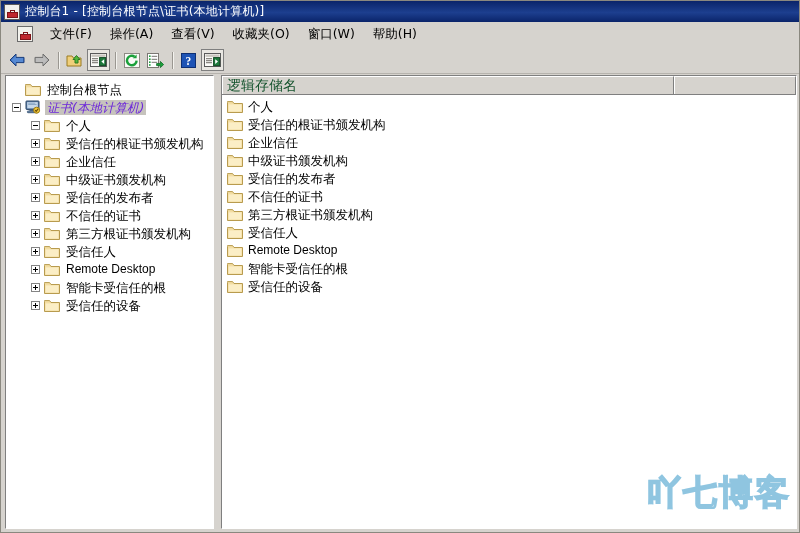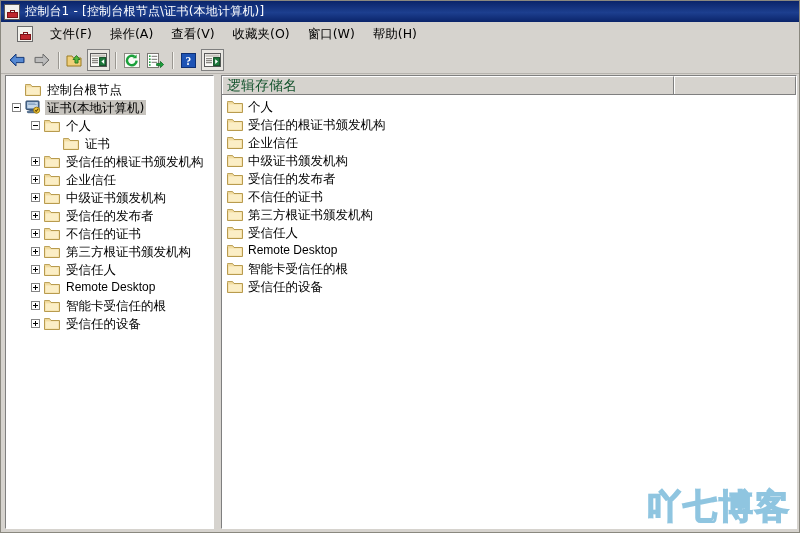--- a/index.html
+++ b/index.html
@@ -235,21 +235,22 @@
     position: relative;
   }
   .folder-ico svg { display: block; }
   .node-label {
     font-size: 12.5px;
     line-height: 15px;
     padding: 0 2px;
   }
   .tree-row.selected .node-label {
     background: #c6c3bd;
-    color: #000000;
+    color: #6d28d9;
+    font-style: italic;
   }
   .cert-ico { width: 16px; height: 14px; flex: 0 0 auto; margin-right: 4px; }
 
   
   #list-header {
     height: 18px;
     display: flex;
     flex: 0 0 auto;
     background: #d6d3ce;
     border-bottom: 1px solid #7f7f7f;
@@ -287,21 +288,21 @@
     font-size: 12.5px;
     line-height: 15px;
     padding-left: 1px;
   }
   .mono-label { font-family: Liberation Sans, sans-serif; font-size: 12px; }
 
   
   #watermark {
     position: absolute;
     right: 8px;
-    bottom: 2px;
+    bottom: 16px;
     font-size: 34px;
     font-weight: bold;
     color: #ffffff;
     -webkit-text-stroke: 1.5px #8fc5e0;
     text-shadow: 0 0 1px #9fd0e8;
     letter-spacing: 2px;
     pointer-events: none;
     user-select: none;
     font-family: "DejaVu Sans", "Liberation Sans", sans-serif;
   }
@@ -457,30 +458,20 @@
           <div class="tree-row" style="padding-left: 25px;">
             <span class="expander minus"></span>
             <span class="folder-ico">
               <svg width="16" height="13" viewBox="0 0 16 13">
                 <path d="M0.5 2.5 L0.5 12.5 L15.5 12.5 L15.5 3.5 L7 3.5 L5.6 1.6 L0.5 1.6 Z" fill="#f3dda2" stroke="#b89b4e" stroke-width="1" stroke-linejoin="round"></path>
                 <path d="M1.6 4.4 L14.4 4.4 L14.4 11.5 L1.6 11.5 Z" fill="#fbeec6"></path>
               </svg>
             </span>
             <span class="node-label">个人</span>
           </div>
-          <div class="tree-row" style="padding-left: 44px;">
-            <span class="expander hidden"></span>
-            <span class="folder-ico">
-              <svg width="16" height="13" viewBox="0 0 16 13">
-                <path d="M0.5 2.5 L0.5 12.5 L15.5 12.5 L15.5 3.5 L7 3.5 L5.6 1.6 L0.5 1.6 Z" fill="#f3dda2" stroke="#b89b4e" stroke-width="1" stroke-linejoin="round"></path>
-                <path d="M1.6 4.4 L14.4 4.4 L14.4 11.5 L1.6 11.5 Z" fill="#fbeec6"></path>
-              </svg>
-            </span>
-            <span class="node-label">证书</span>
-          </div>
           <div class="tree-row" style="padding-left: 25px;">
             <span class="expander plus"></span>
             <span class="folder-ico">
               <svg width="16" height="13" viewBox="0 0 16 13">
                 <path d="M0.5 2.5 L0.5 12.5 L15.5 12.5 L15.5 3.5 L7 3.5 L5.6 1.6 L0.5 1.6 Z" fill="#f3dda2" stroke="#b89b4e" stroke-width="1" stroke-linejoin="round"></path>
                 <path d="M1.6 4.4 L14.4 4.4 L14.4 11.5 L1.6 11.5 Z" fill="#fbeec6"></path>
               </svg>
             </span>
             <span class="node-label">受信任的根证书颁发机构</span>
           </div>

